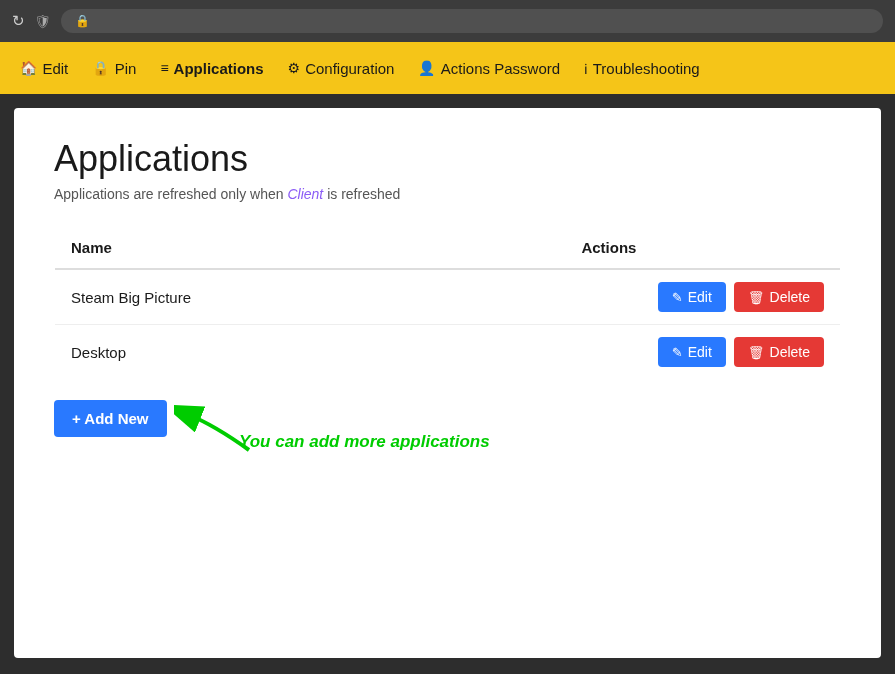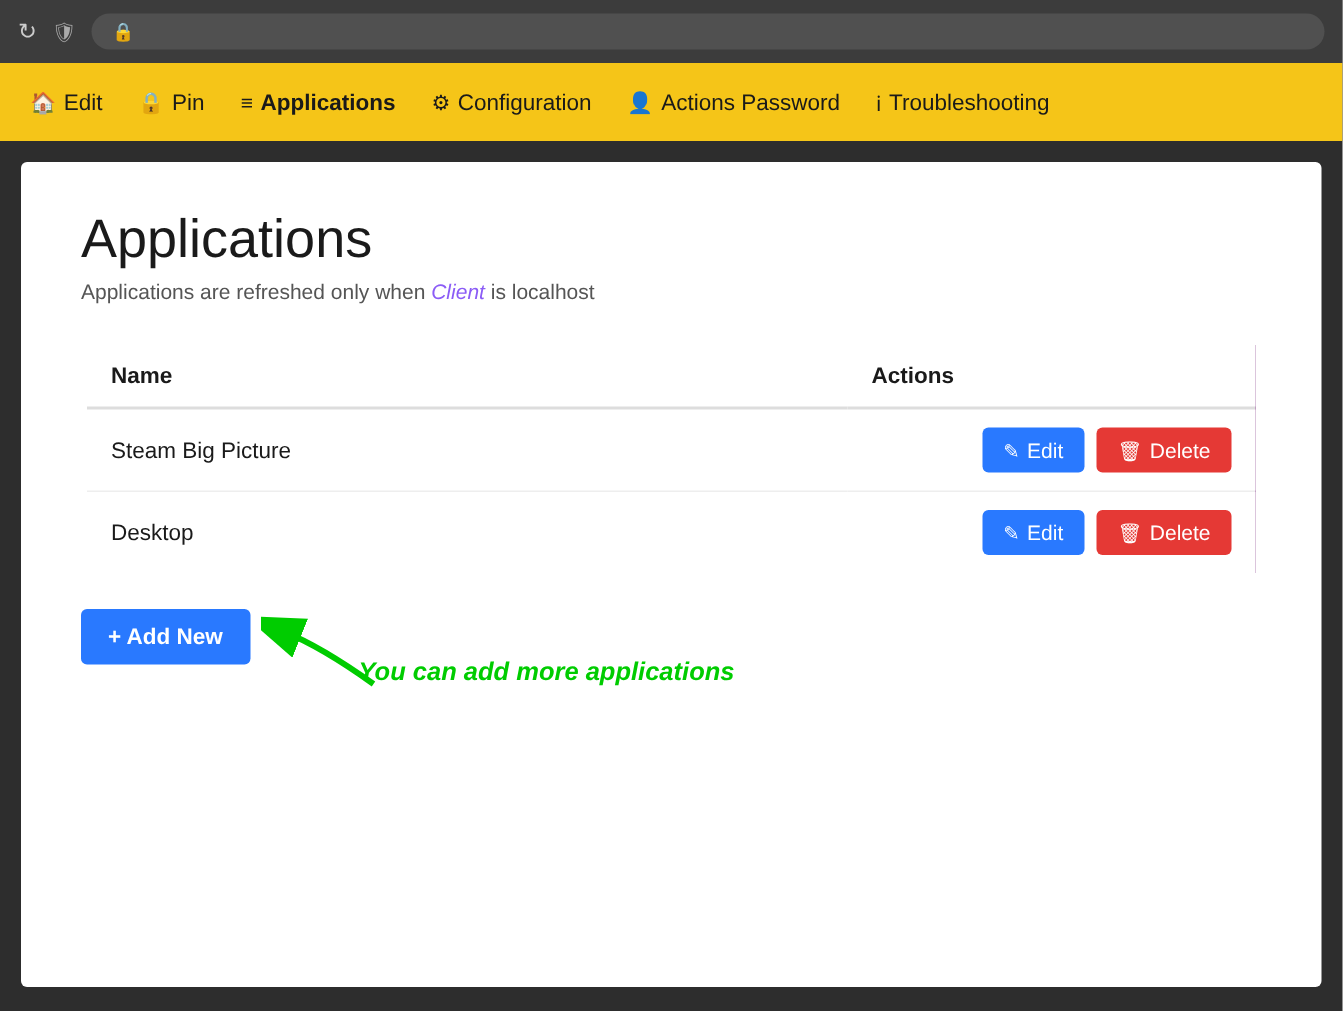--- a/index.html
+++ b/index.html
@@ -92,21 +92,21 @@
     }
     .page-subtitle .highlight {
       color: #8b5cf6;
       font-style: italic;
     }
 
     
     .app-table {
       width: 100%;
       border-collapse: collapse;
-      border: 4px solid #701a75;
+      border: 1px solid #701a75;
       border-radius: 4px;
       overflow: hidden;
     }
     .app-table th {
       text-align: left;
       padding: 12px 16px;
       font-weight: 700;
       font-size: 15px;
       color: #1a1a1a;
       border-bottom: 2px solid #ddd;
@@ -237,21 +237,21 @@
     <span class="nav-icon">ℹ</span>
     <span>Troubleshooting</span>
   </a>
 </nav>
 
 <div class="main-wrapper">
   <h1 class="page-title">Applications</h1>
   <p class="page-subtitle">
     <span>Applications are refreshed only when</span>
     <span class="highlight">Client</span>
-    <span>is localhost</span>
+    <span>is refreshed</span>
   </p>
 
   <table class="app-table">
     <thead>
       <tr>
         <th class="col-name">Name</th>
         <th class="col-actions actions-col">Actions</th>
       </tr>
     </thead>
     <tbody id="table-body">

